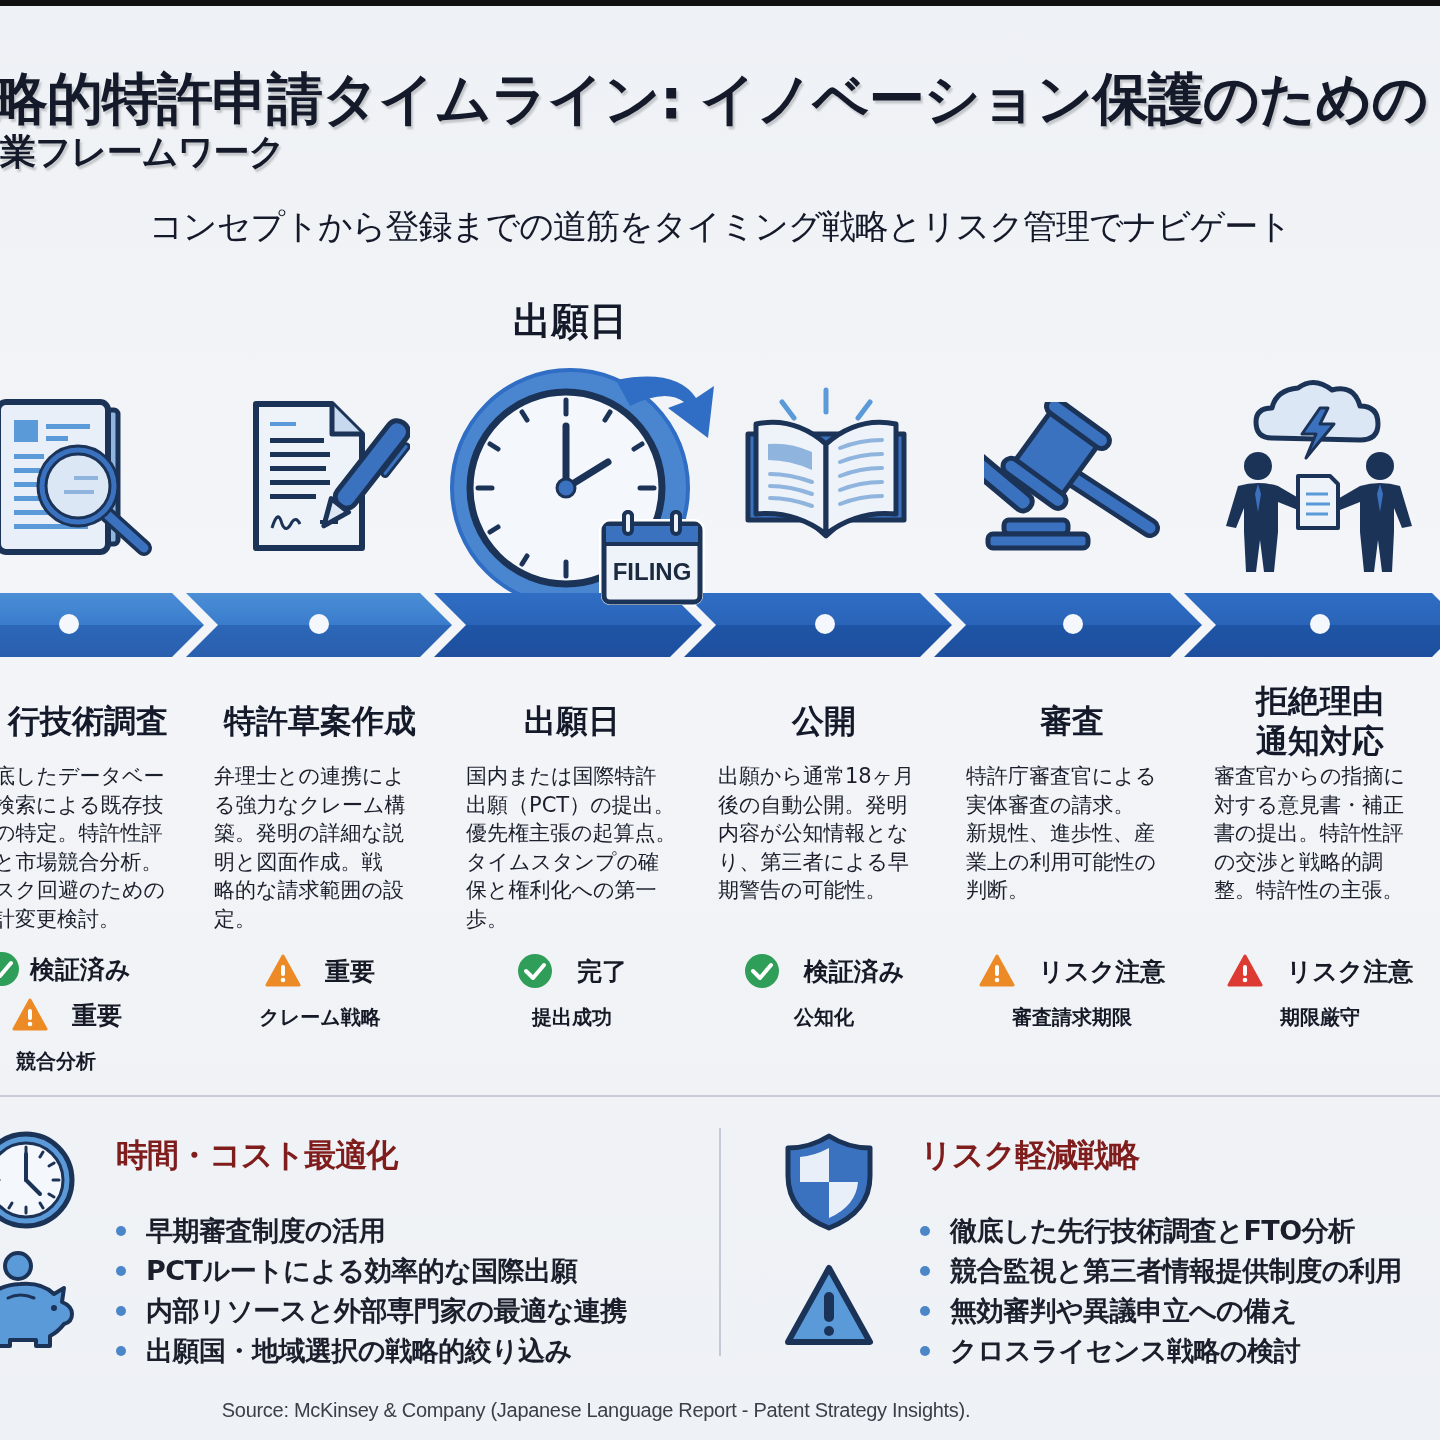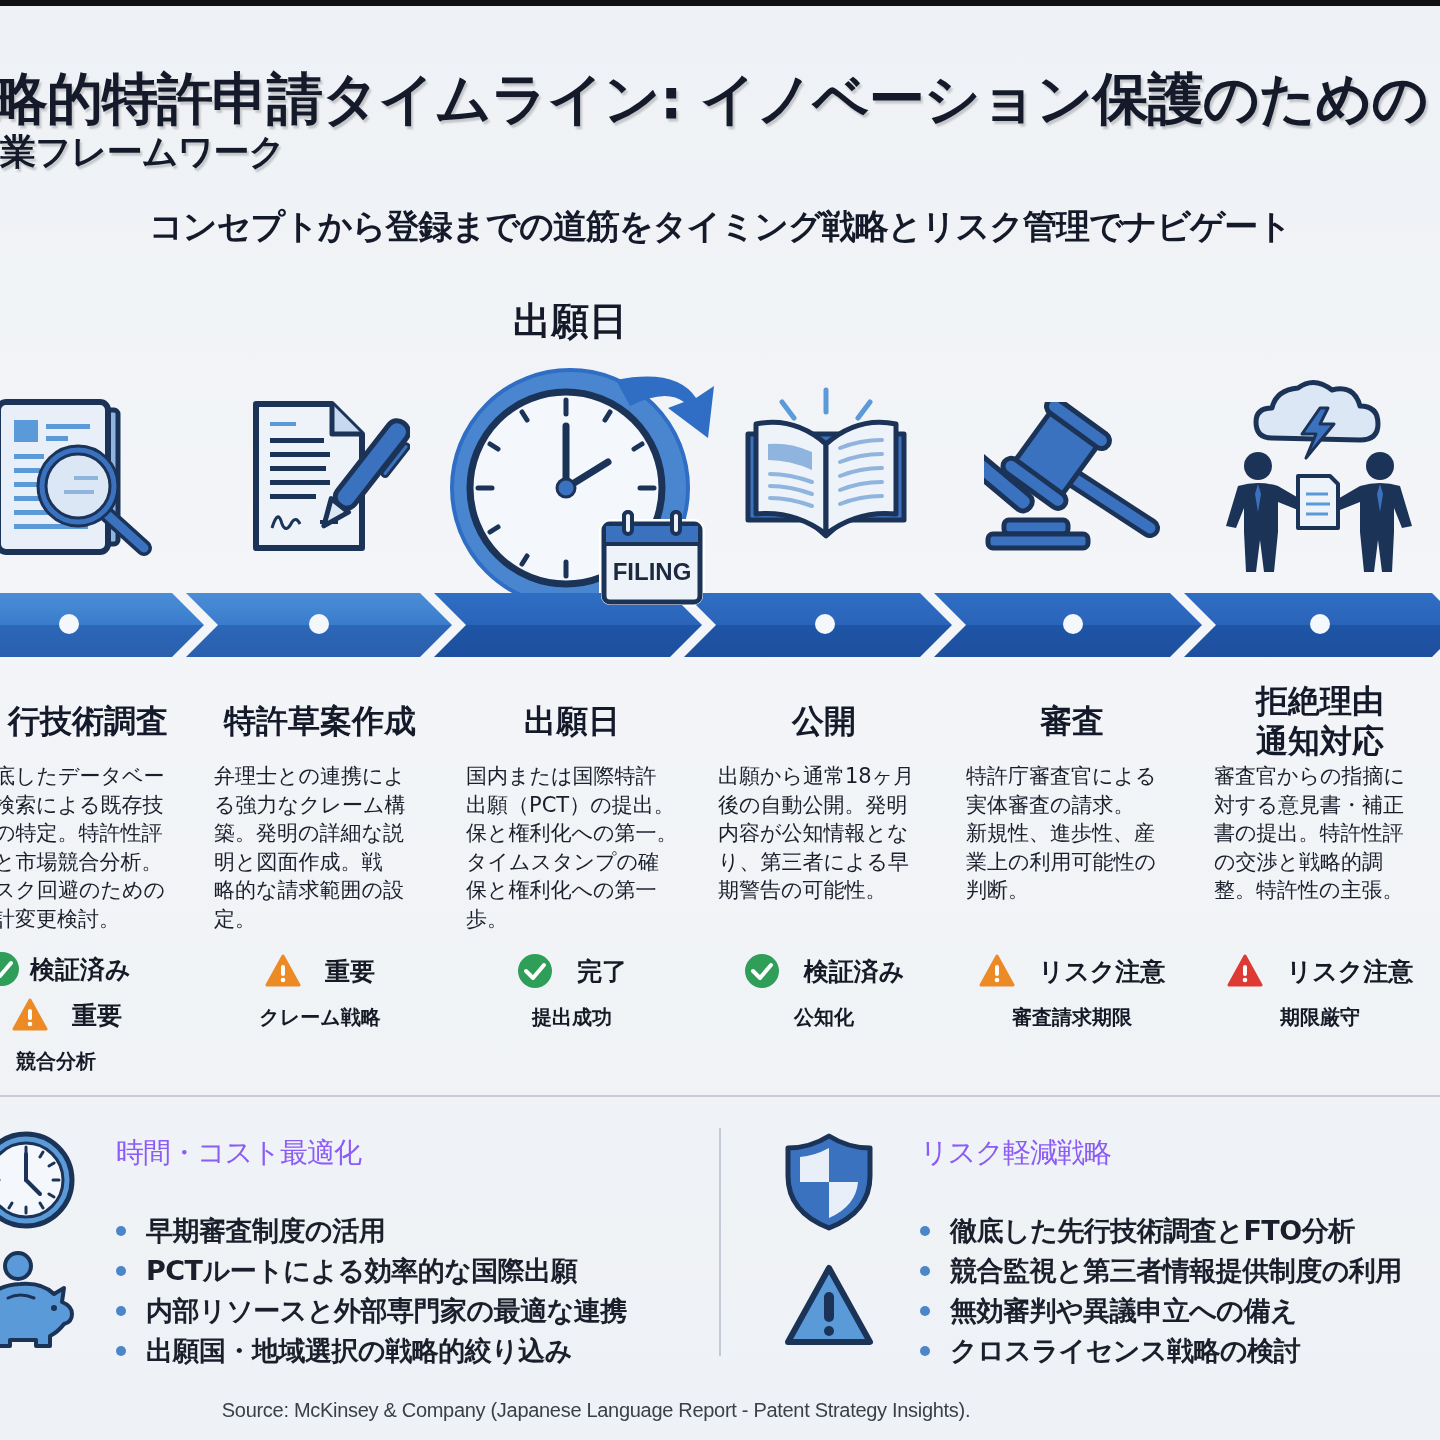--- a/index.html
+++ b/index.html
@@ -17,21 +17,21 @@
       font-size: 56px; font-weight: bold; white-space: nowrap; letter-spacing: -1px;
       color: #141a2a; text-shadow: 2px 3px 2px rgba(0,0,0,0.18);
     }
     .title2 {
       position: absolute; top: 128px; left: 0; width: 1440px; text-align: left;
       font-size: 36px; font-weight: bold; color: #141a2a; letter-spacing: -1px;
       text-shadow: 2px 3px 2px rgba(0,0,0,0.18);
     }
     .subtitle {
       position: absolute; top: 204px; left: 0; width: 1440px; text-align: center;
-      font-size: 34px; font-weight: bold; color: #141a2a; letter-spacing: -1px;
+      font-size: 34px; font-weight: normal; color: #141a2a; letter-spacing: -1px;
     }
 
     .filing-label {
       position: absolute; top: 296px; left: 470px; width: 200px; text-align: center;
       font-size: 38px; font-weight: bold; color: #141a2a;
     }
 
     .icon-box { position: absolute; }
     .timeline {
       position: absolute; top: 593px; left: 0; width: 1440px; height: 64px;
@@ -53,21 +53,21 @@
       display: flex; align-items: center; justify-content: center; gap: 24px;
       font-size: 25px; font-weight: bold; height: 46px;
     }
     .status-sub { font-size: 20px; font-weight: bold; height: 46px; line-height: 46px; }
     .ico-check, .ico-warn { width: 36px; height: 36px; flex: 0 0 36px; }
 
     .hdivider { position: absolute; top: 1095px; left: 0; width: 1440px; height: 2px; background: #c7ccd6; }
     .vdivider { position: absolute; top: 1128px; left: 719px; width: 2px; height: 228px; background: #c3cad4; }
 
     .panel-title {
-      position: absolute; font-size: 28px; font-weight: normal; color: #8b5cf6; letter-spacing: -1px;
+      position: absolute; font-size: 32px; font-weight: bold; color: #7f1d1d; letter-spacing: -1px;
     }
     .bullets { position: absolute; list-style: none; margin-top: 23px; }
     .bullets li {
       font-size: 27px; font-weight: bold; color: #1a1f2b; height: 40px; line-height: 40px;
       white-space: nowrap; letter-spacing: -0.5px;
     }
     .bullets li .dot {
       display: inline-block; width: 10px; height: 10px; border-radius: 50%;
       background: #4a86c8; margin-right: 20px; vertical-align: middle; position: relative; top: -2px;
     }
@@ -320,21 +320,21 @@
     <span>重要</span>
   </div>
   <div class="status-sub">クレーム戦略</div>
 </div>
 
 <div class="stage" style="left:452px;">
   <div class="stage-title">出願日</div>
   <div class="stage-desc">
     <div>国内または国際特許</div>
     <div>出願（PCT）の提出。</div>
-    <div>保と権利化への第一。</div>
+    <div>優先権主張の起算点。</div>
     <div>タイムスタンプの確</div>
     <div>保と権利化への第一</div>
     <div>歩。</div>
   </div>
   <div class="status-row">
     <svg class="ico-check" viewBox="0 0 36 36">
         <circle cx="18" cy="18" r="17" fill="#2f9e58"></circle>
         <polyline points="9,18 16,25 27,12" fill="none" stroke="#fff" stroke-width="4" stroke-linecap="round" stroke-linejoin="round"></polyline>
       </svg>
     <span>完了</span>

